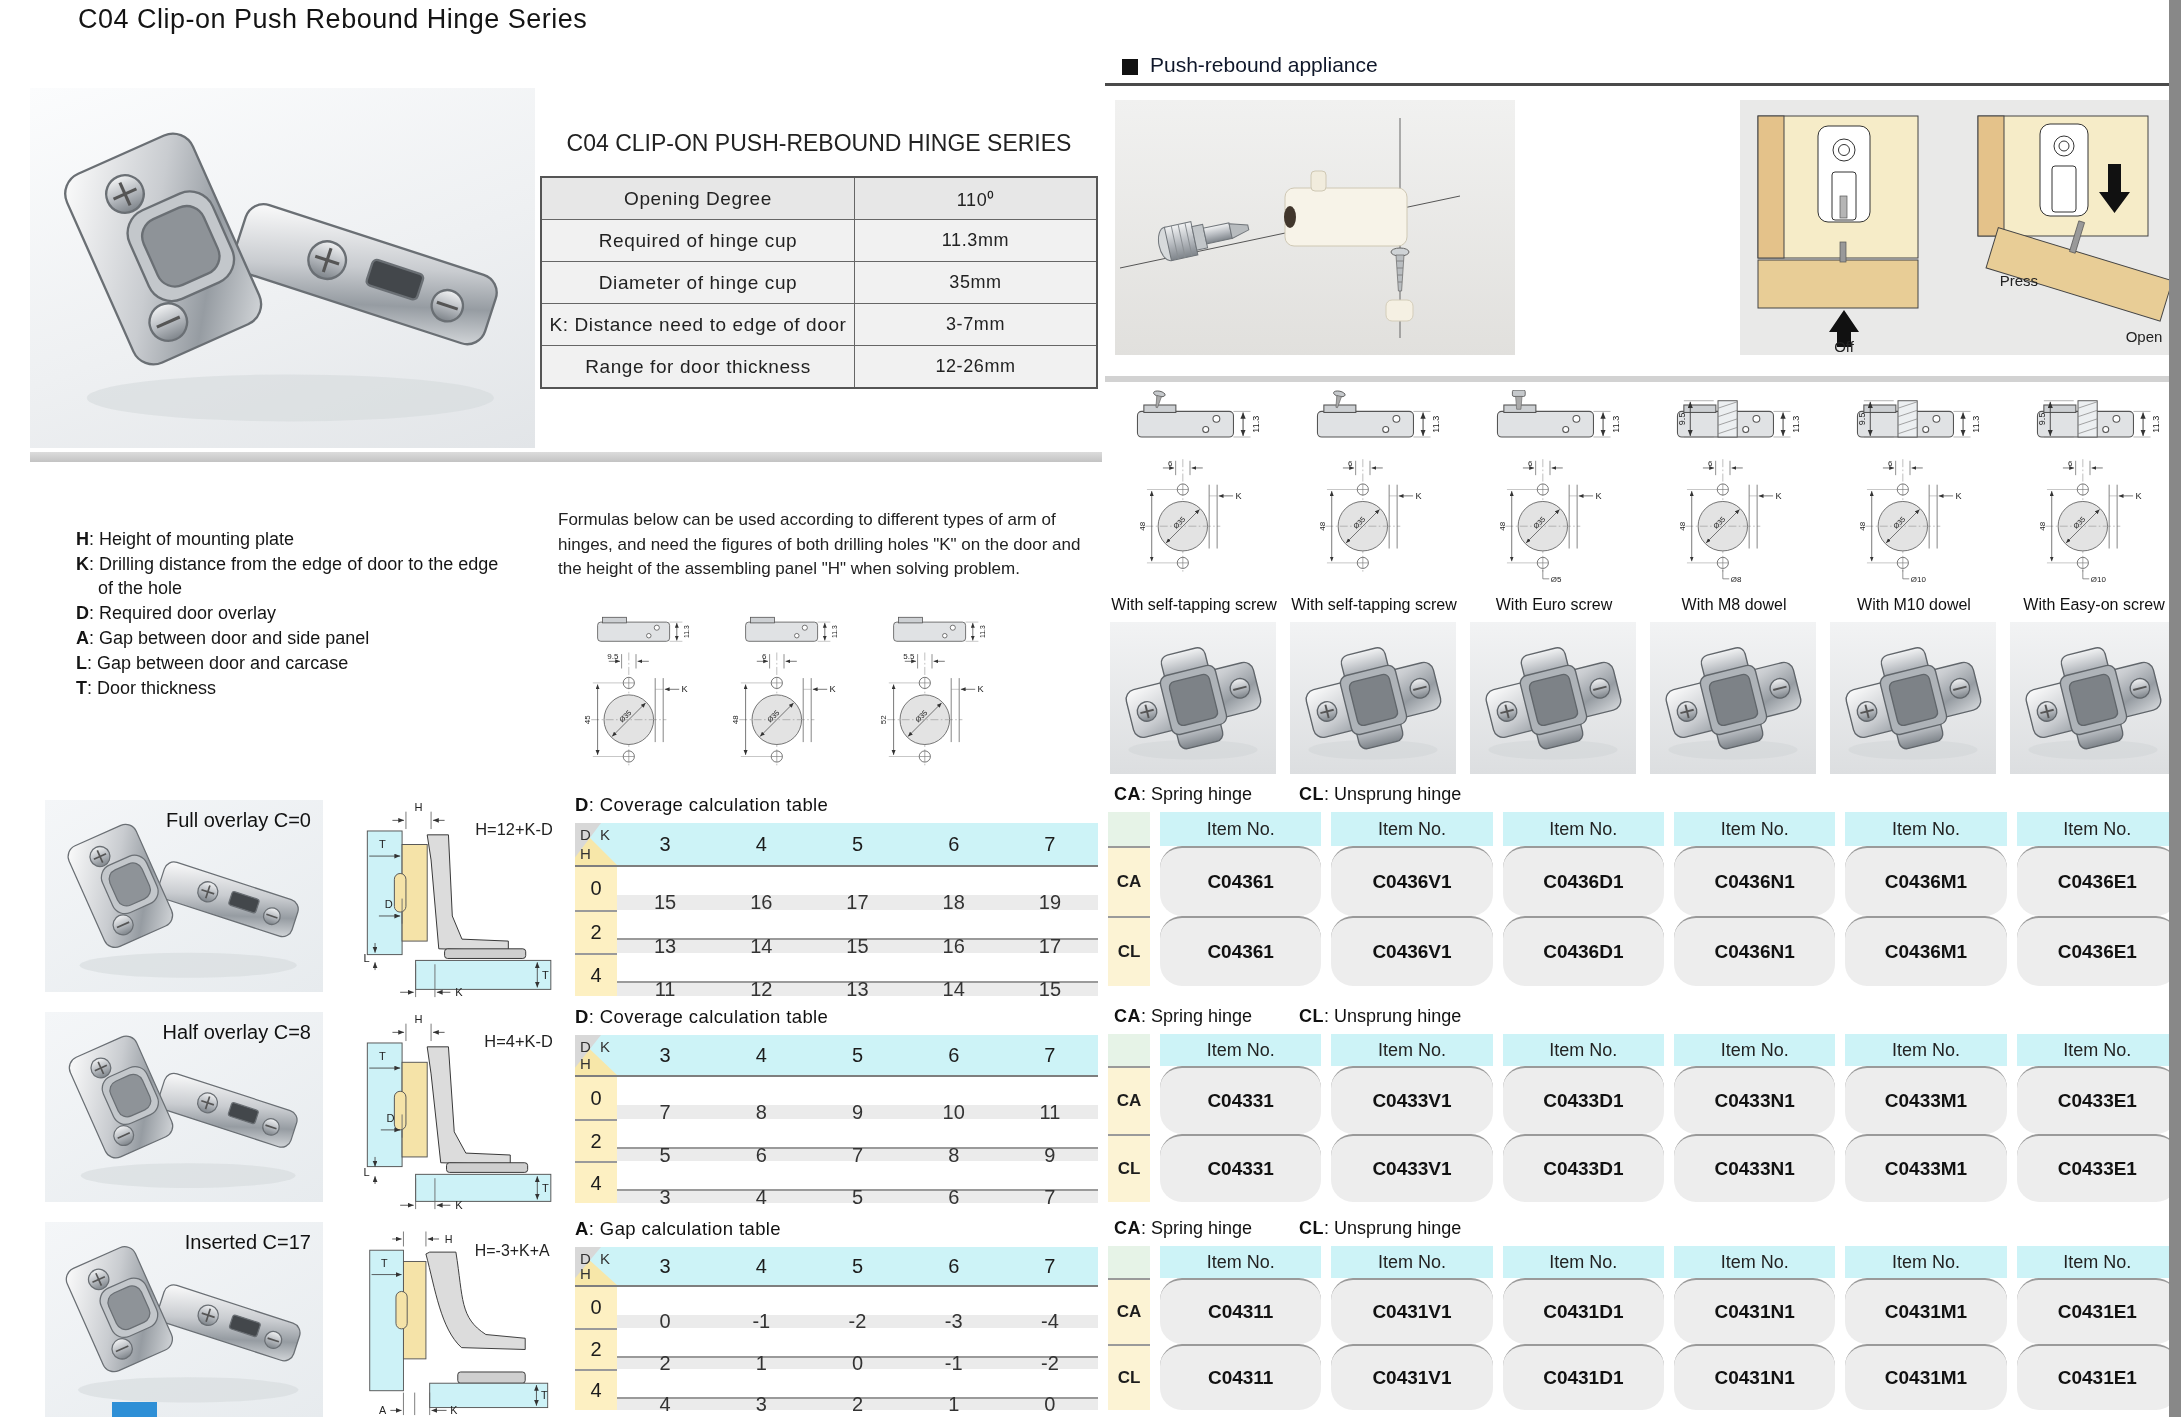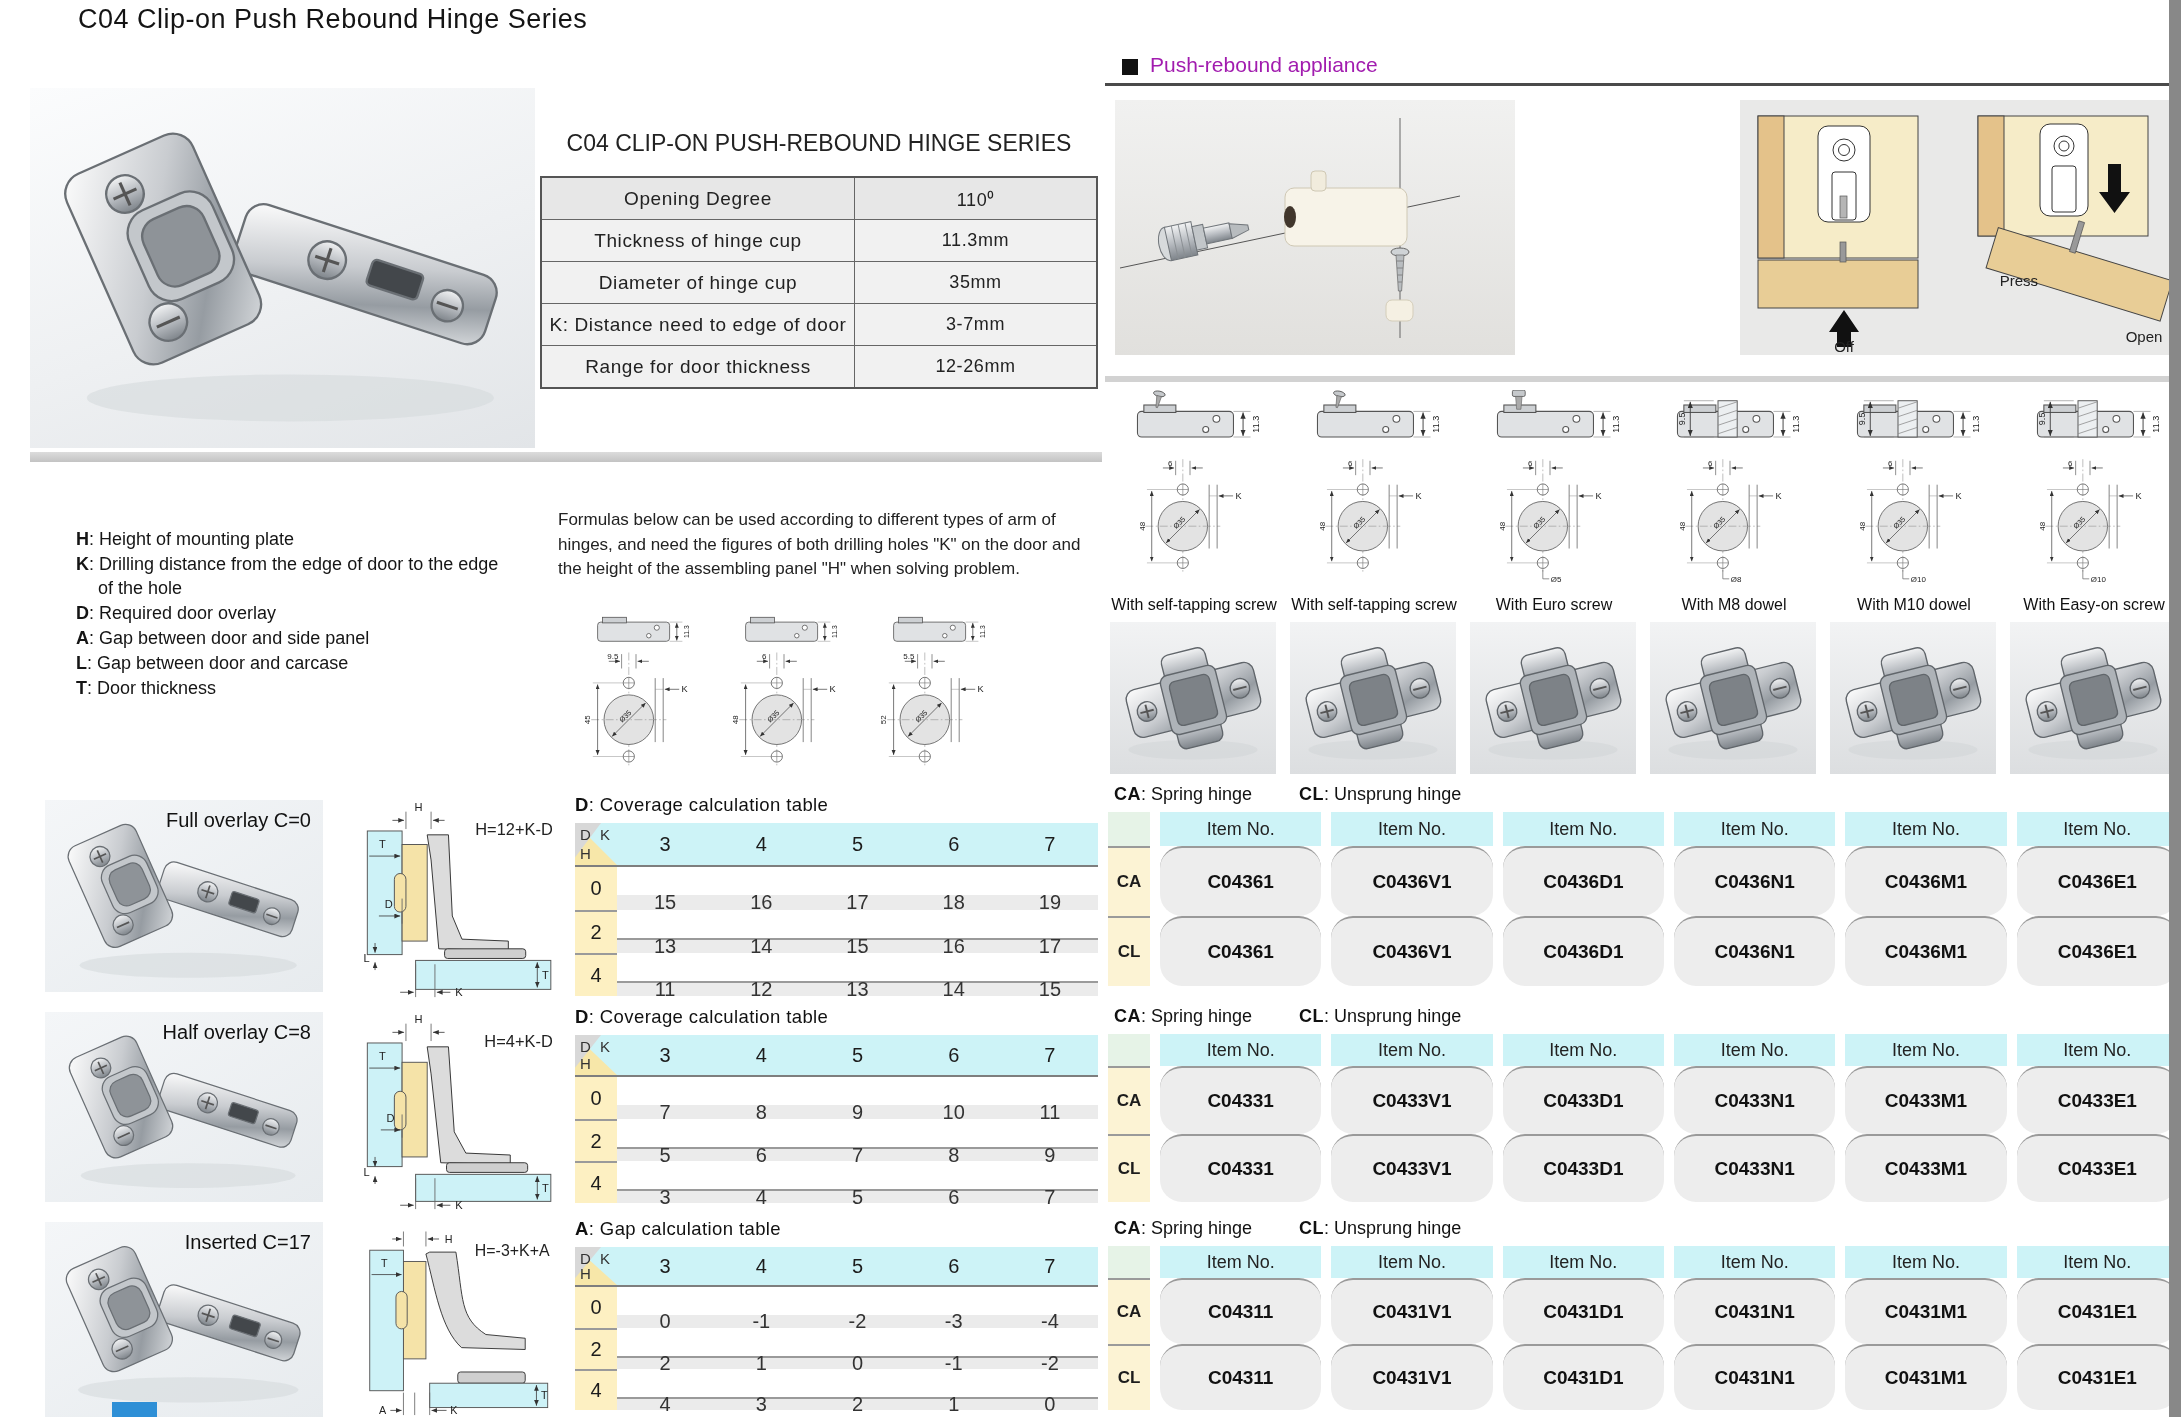--- a/index.html
+++ b/index.html
@@ -19,21 +19,21 @@
   .srow:first-child{border-top:none;background:#e7e7e7;}
   .sl,.svl{display:flex;align-items:center;justify-content:center;font-size:19px;letter-spacing:.6px;color:#222;}
   .sl{border-right:1px solid #666;}
   .svl{font-size:18px;}
   
   .div-left{left:30px;top:452px;width:1072px;height:10px;background:linear-gradient(#dcdcdc,#c3c3c3);}
   .div-right{left:1105px;top:376px;width:1076px;height:6px;background:#d2d2d2;}
   .hline-right{left:1105px;top:83px;width:1076px;height:3px;background:#4a4a4a;}
   
   .pr-bullet{left:1122px;top:59px;width:16px;height:16px;background:#111;}
-  .pr-head{left:1150px;top:53px;font-size:21px;color:#a21caf;}
+  .pr-head{left:1150px;top:53px;font-size:21px;color:#0f172a;}
   .pr-photo{left:1115px;top:100px;width:400px;height:255px;
       background:linear-gradient(#f1f1f0,#e1e0dd);}
   .opo{left:1740px;top:100px;width:441px;height:255px;background:#e9e9e8;}
   
   .pcol{width:172px;text-align:center;}
   .plabel{font-size:16px;color:#111;margin-top:2px;white-space:nowrap;}
   .pphoto{width:166px;height:152px;background:linear-gradient(#f2f3f4,#dcdee0);}
   
   .legend{left:76px;top:527px;width:440px;font-size:18px;line-height:24px;color:#151515;}
   .litem{padding-left:22px;text-indent:-22px;margin-bottom:1px;}
@@ -201,21 +201,21 @@
       </svg>
   </div>
 
   <div class="abs spec-title">C04 CLIP-ON PUSH-REBOUND HINGE SERIES</div>
   <div class="abs stable">
     <div class="srow">
         <div class="sl">Opening Degree</div>
         <div class="svl">110⁰</div>
       </div>
     <div class="srow">
-        <div class="sl">Thickness of hinge cup</div>
+        <div class="sl">Required of hinge cup</div>
         <div class="svl">11.3mm</div>
       </div>
     <div class="srow">
         <div class="sl">Diameter of hinge cup</div>
         <div class="svl">35mm</div>
       </div>
     <div class="srow">
         <div class="sl">K: Distance need to edge of door</div>
         <div class="svl">3-7mm</div>
       </div>

